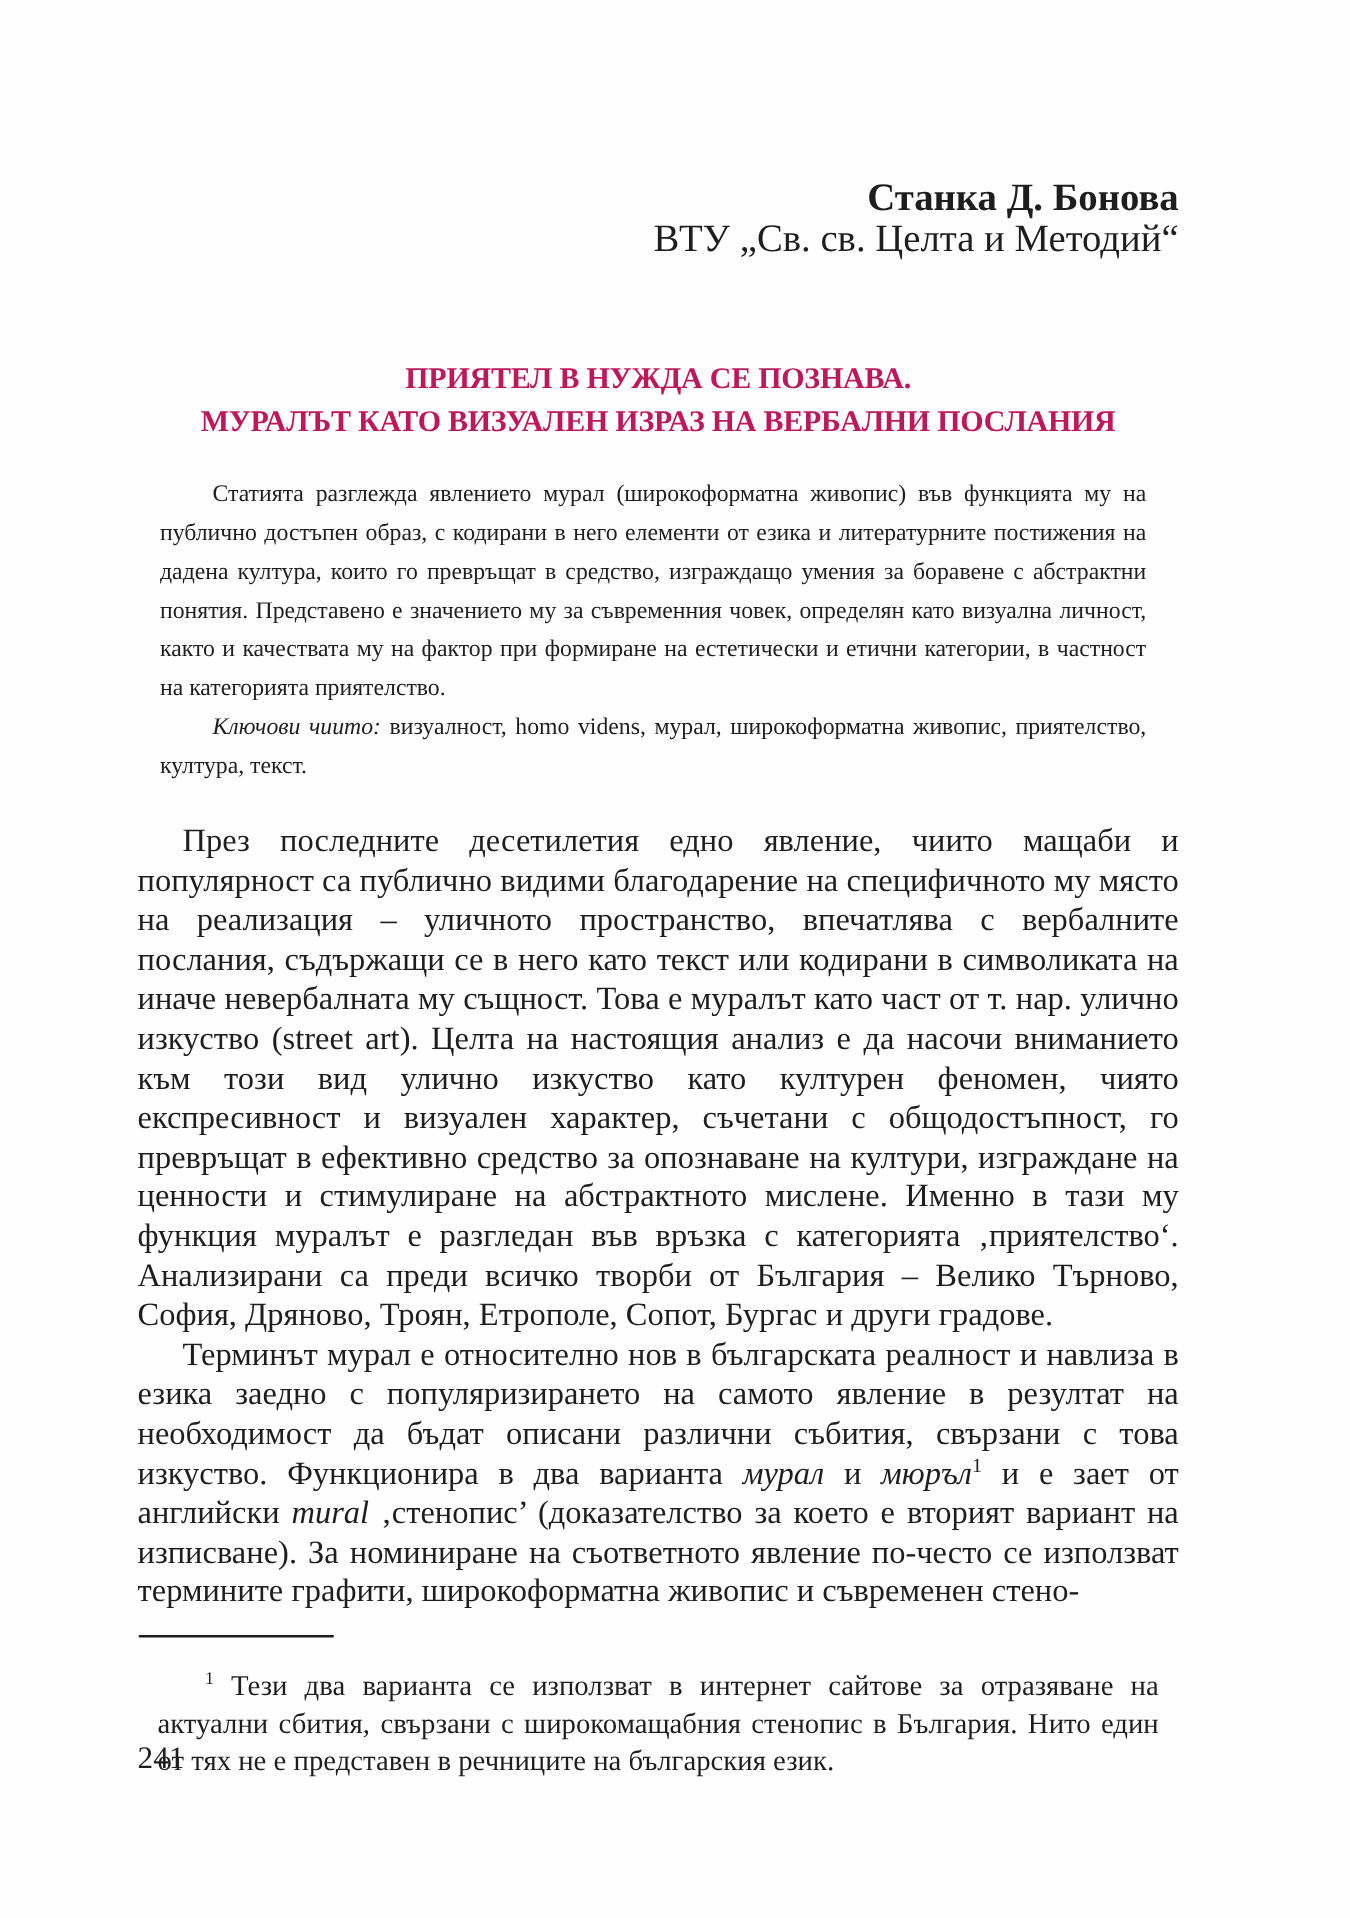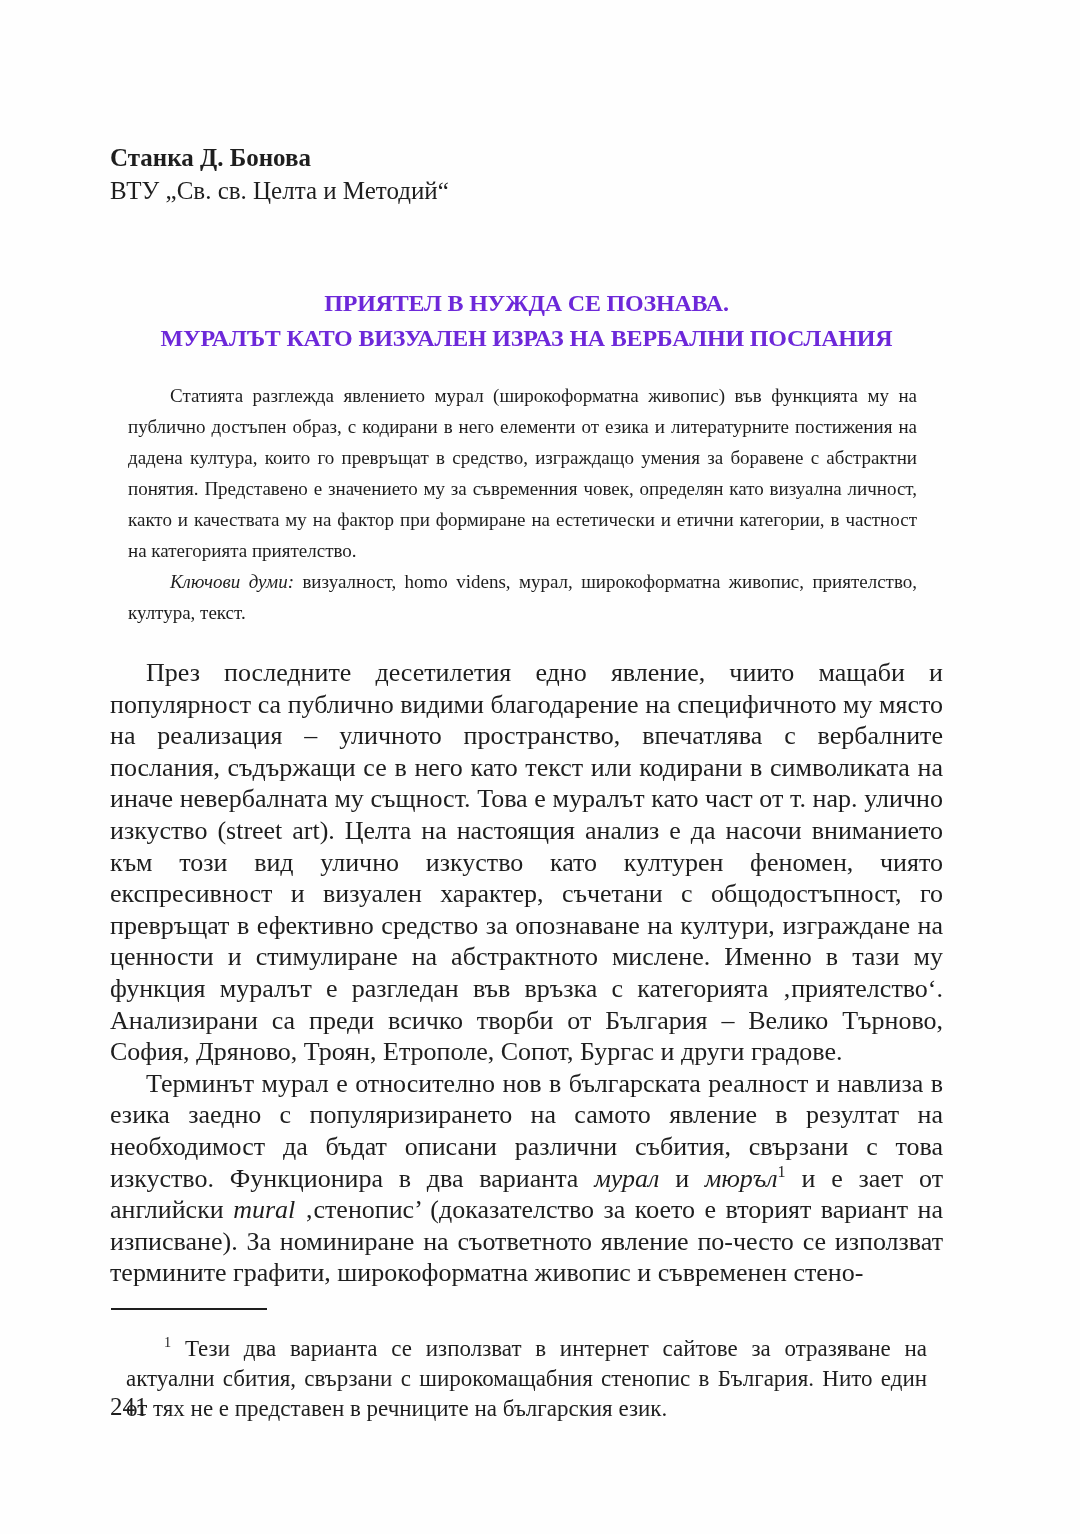--- a/index.html
+++ b/index.html
@@ -9,31 +9,31 @@
     height: 1534px;
     margin: 0 auto;
     background: #fefefe;
     color: #1e1e1e;
     font-family: "Liberation Serif", "DejaVu Serif", serif;
     overflow: hidden;
   }
   .header {
     position: absolute;
     left: 110px; top: 141px; width: 833px;
-    font-size: 25px; line-height: 33px;
+    font-size: 31px; line-height: 33px; text-align: right;
   }
   .header .author { font-weight: 700; }
   .title {
     position: absolute;
     left: 110px; top: 286px; width: 833px;
     text-align: center;
     font-size: 24px; line-height: 35px;
     font-weight: 700;
     letter-spacing: -0.2px;
-    color: #6d28d9;
+    color: #be185d;
   }
   .title span { display: block; }
   .abstract {
     position: absolute;
     left: 128px; top: 380px; width: 789px;
     font-size: 19px; line-height: 31px;
     text-align: justify;
   }
   .abstract p { margin: 0; text-indent: 42px; }
   .bodytext {
@@ -75,21 +75,21 @@
     <div>ВТУ „Св. св. Целта и Методий“</div>
   </div>
 
   <h1 class="title" style="margin:0;">
     <span>ПРИЯТЕЛ В НУЖДА СЕ ПОЗНАВА.</span>
     <span>МУРАЛЪТ КАТО ВИЗУАЛЕН ИЗРАЗ НА ВЕРБАЛНИ ПОСЛАНИЯ</span>
   </h1>
 
   <section class="abstract">
       <p><span>Статията разглежда явлението мурал (широкоформатна живопис) във функцията му на публично достъпен образ, с кодирани в него елементи от езика и литературните постижения на дадена култура, които го превръщат в средство, изграждащо умения за боравене с абстрактни понятия. Представено е значението му за съвременния човек, определян като визуална личност, както и качествата му на фактор при формиране на естетически и етични категории, в частност на категорията приятелство.</span></p>
-      <p><em>Ключови думи:</em><span> визуалност, homo videns, мурал, широкоформатна живопис, приятелство, култура, текст.</span></p>
+      <p><em>Ключови чиито:</em><span> визуалност, homo videns, мурал, широкоформатна живопис, приятелство, култура, текст.</span></p>
     </section>
 
   <section class="bodytext">
       <p><span>През последните десетилетия едно явление, чиито мащаби и популярност са публично видими благодарение на специфичното му място на реализация – уличното пространство, впечатлява с вербалните послания, съдържащи се в него като текст или кодирани в символиката на иначе невербалната му същност. Това е муралът като част от т. нар. улично изкуство (street art). Целта на настоящия анализ е да насочи вниманието към този вид улично изкуство като културен феномен, чиято експресивност и визуален характер, съчетани с общодостъпност, го превръщат в ефективно средство за опознаване на култури, изграждане на ценности и стимулиране на абстрактното мислене. Именно в тази му функция муралът е разгледан във връзка с категорията ‚приятелство‘. Анализирани са преди всичко творби от България – Велико Търново, София, Дряново, Троян, Етрополе, Сопот, Бургас и други градове.</span></p>
       <p><span>Терминът мурал е относително нов в българската реалност и навлиза в езика заедно с популяризирането на самото явление в резултат на необходимост да бъдат описани различни събития, свързани с това изкуство. Функционира в два варианта </span><em>мурал</em><span> и </span><em>мюръл</em><sup>1</sup><span> и е зает от английски </span><em>mural</em><span> ‚стенопис’ (доказателство за което е вторият вариант на изписване). За номиниране на съответното явление по-често се използват термините графити, широкоформатна живопис и съвременен стено-</span></p>
     </section>
 
   <div class="fn-rule"></div>
 
   <section class="footnote">

